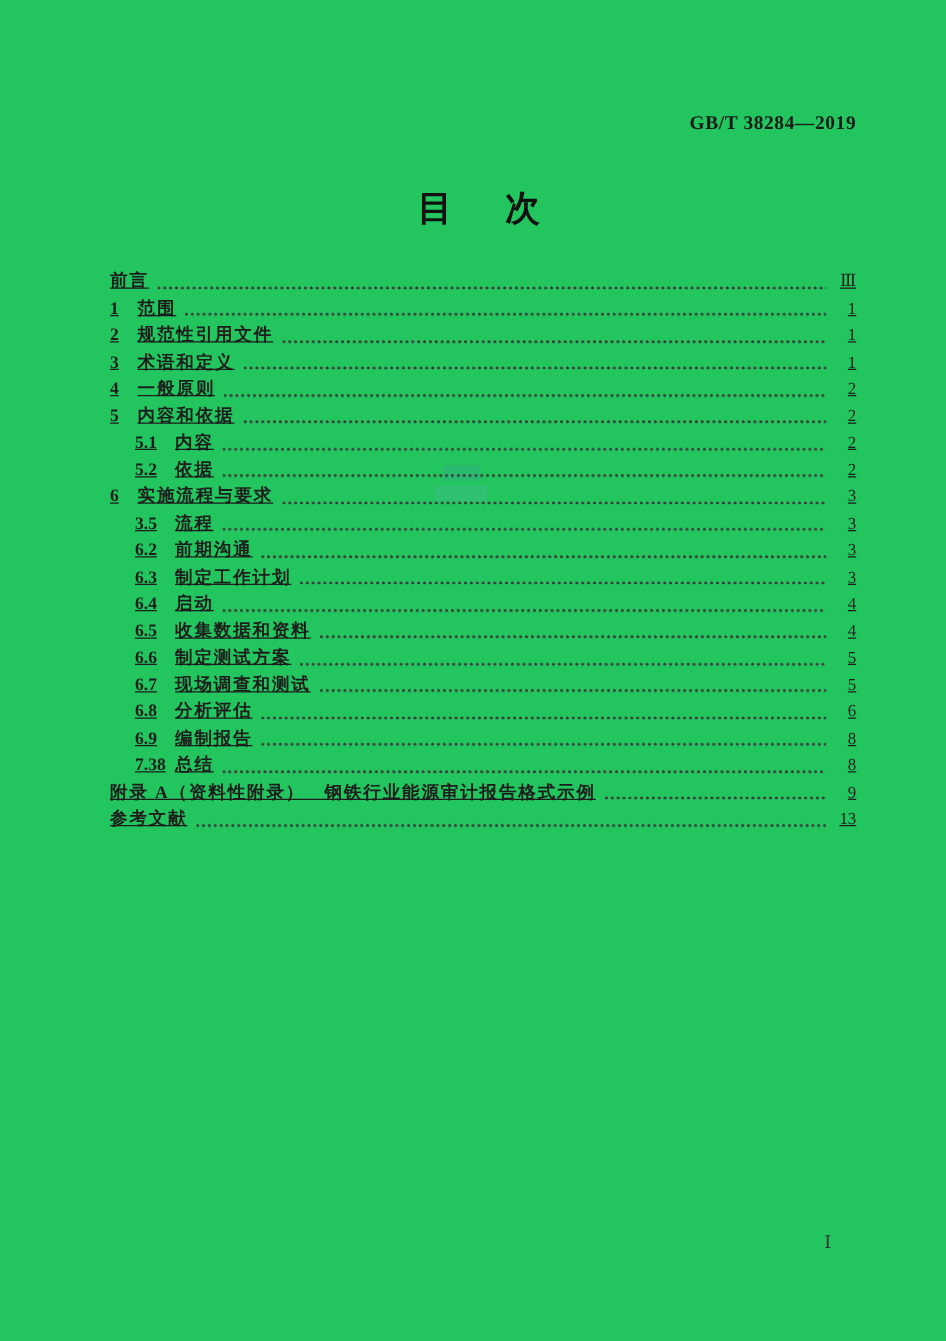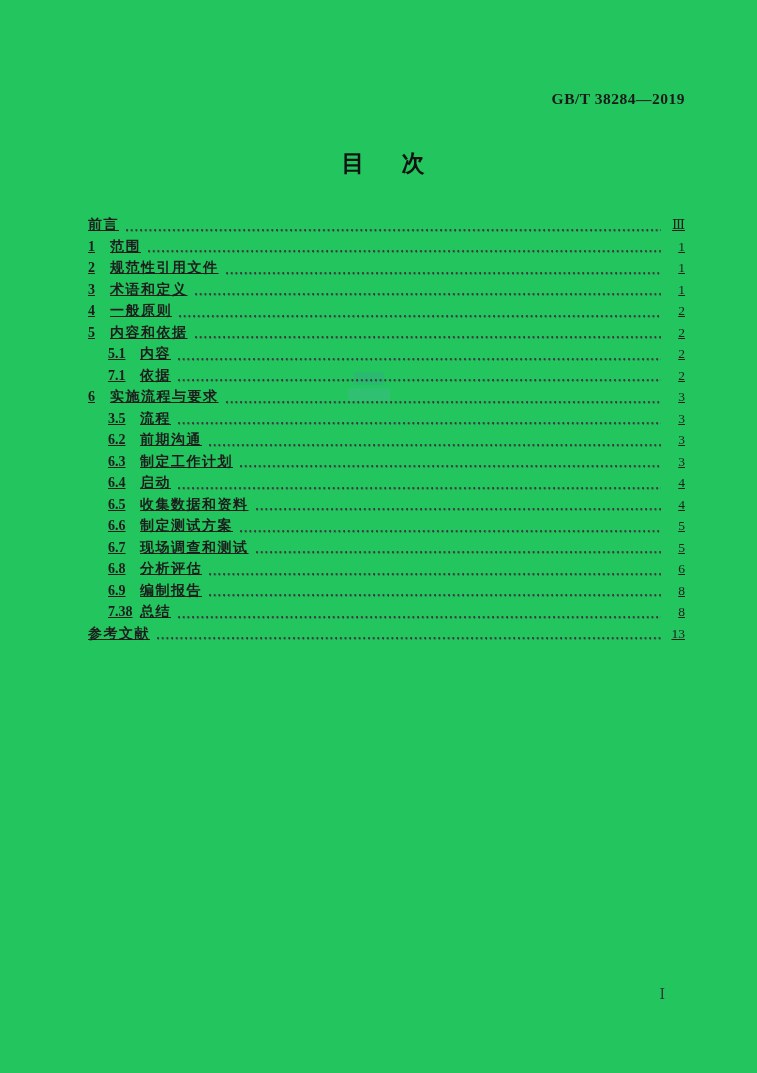--- a/index.html
+++ b/index.html
@@ -25,21 +25,21 @@
     letter-spacing: 0.5px;
     color: #1a1a1a;
   }
 
   .doc-title {
     position: absolute;
     top: 148px;
     left: 88px;
     width: 597px;
     text-align: center;
-    font-size: 23px;
+    font-size: 28px;
     font-weight: bold;
     letter-spacing: 7px;
     color: #111;
   }
 
   .toc {
     position: absolute;
     top: 216px;
     left: 88px;
     width: 597px;
@@ -172,21 +172,21 @@
     </div>
 
     <div class="toc-row lvl2">
       <span class="num">5.1</span>
       <span class="title">内容</span>
       <span class="leader"></span>
       <span class="pg">2</span>
     </div>
 
     <div class="toc-row lvl2">
-      <span class="num">7.1</span>
+      <span class="num">5.2</span>
       <span class="title">依据</span>
       <span class="leader"></span>
       <span class="pg">2</span>
     </div>
 
     <div class="toc-row lvl1">
       <span class="num">6</span>
       <span class="title">实施流程与要求</span>
       <span class="leader"></span>
       <span class="pg">3</span>
@@ -255,23 +255,29 @@
       <span class="pg">8</span>
     </div>
 
     <div class="toc-row lvl2">
       <span class="num">7.38</span>
       <span class="title">总结</span>
       <span class="leader"></span>
       <span class="pg">8</span>
     </div>
 
-
     <div class="toc-row lvl0">
 
+      <span class="title">附录 A（资料性附录）　钢铁行业能源审计报告格式示例</span>
+      <span class="leader"></span>
+      <span class="pg">9</span>
+    </div>
+
+    <div class="toc-row lvl0">
+
       <span class="title">参考文献</span>
       <span class="leader"></span>
       <span class="pg">13</span>
     </div>
   </div>
 
   <div class="folio">Ⅰ</div>
 
 </div>
 

